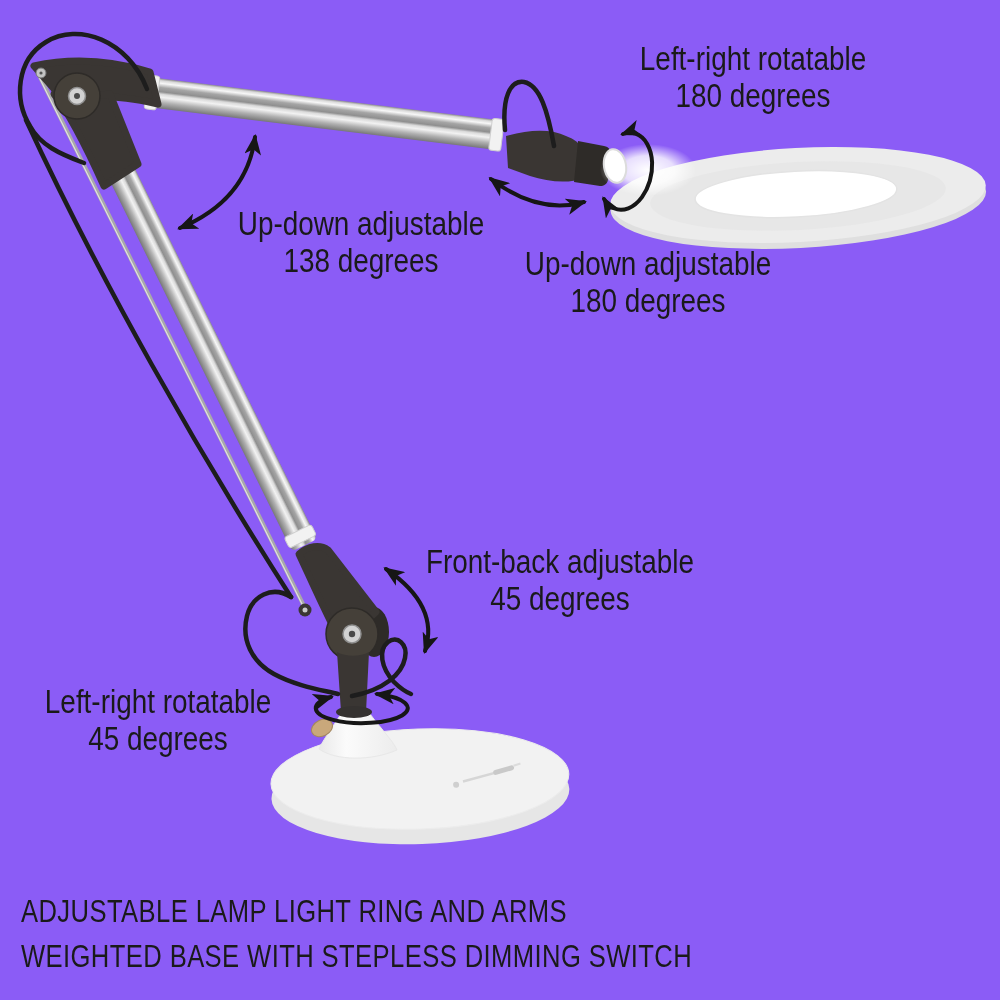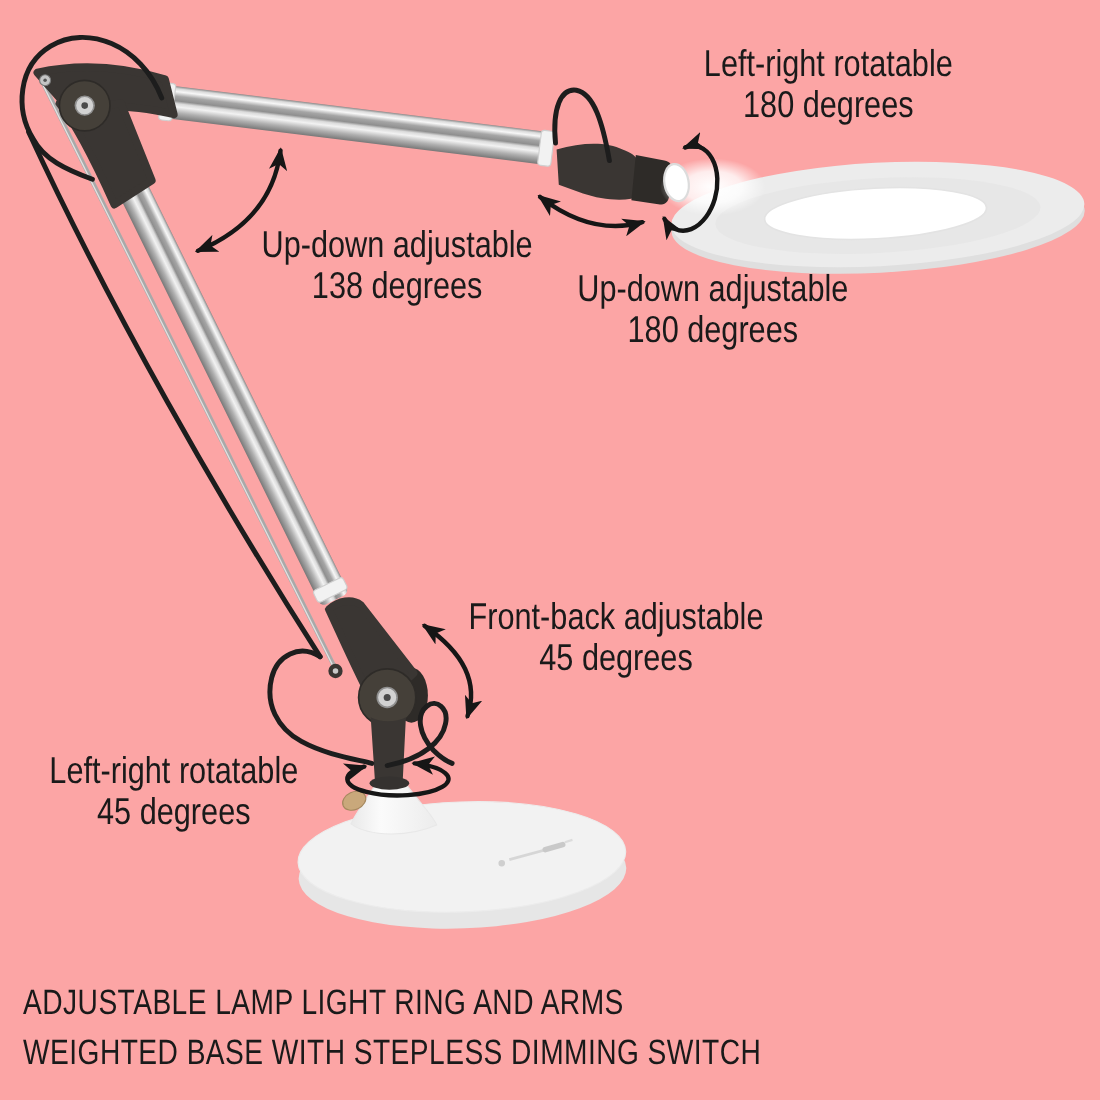--- a/index.html
+++ b/index.html
@@ -1,16 +1,16 @@
 <!DOCTYPE html>
 <html><head>
 <meta charset="utf-8">
 <style>
   html,body{margin:0;padding:0;background:#ffffff;}
-  .stage{position:relative;width:1000px;height:1000px;background:#fca5a5;overflow:hidden;
+  .stage{position:relative;width:1000px;height:1000px;background:#8b5cf6;overflow:hidden;
          font-family:"Liberation Sans", sans-serif;color:#1a1a1a;}
   .stage svg{position:absolute;left:0;top:0;}
   .label{position:absolute;width:340px;text-align:center;font-size:34px;line-height:37px;
          transform:scaleX(0.82);transform-origin:center;white-space:nowrap;}
   .caption{position:absolute;left:21px;font-size:32px;line-height:37px;white-space:nowrap;
            transform:scaleX(0.80);transform-origin:left center;letter-spacing:0.5px;}
 </style>
 </head>
 <body>
 

